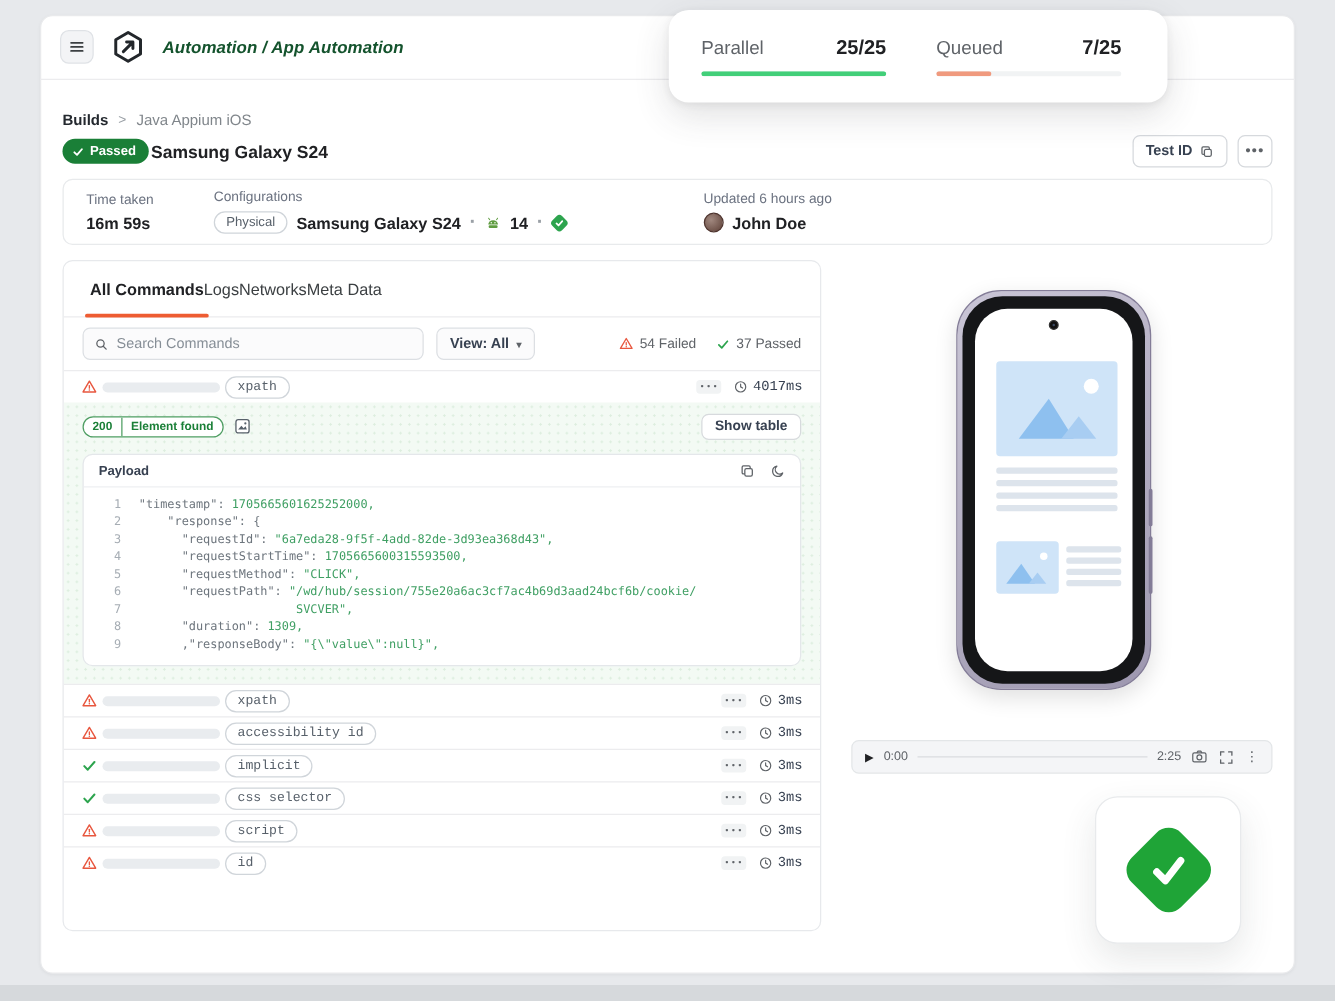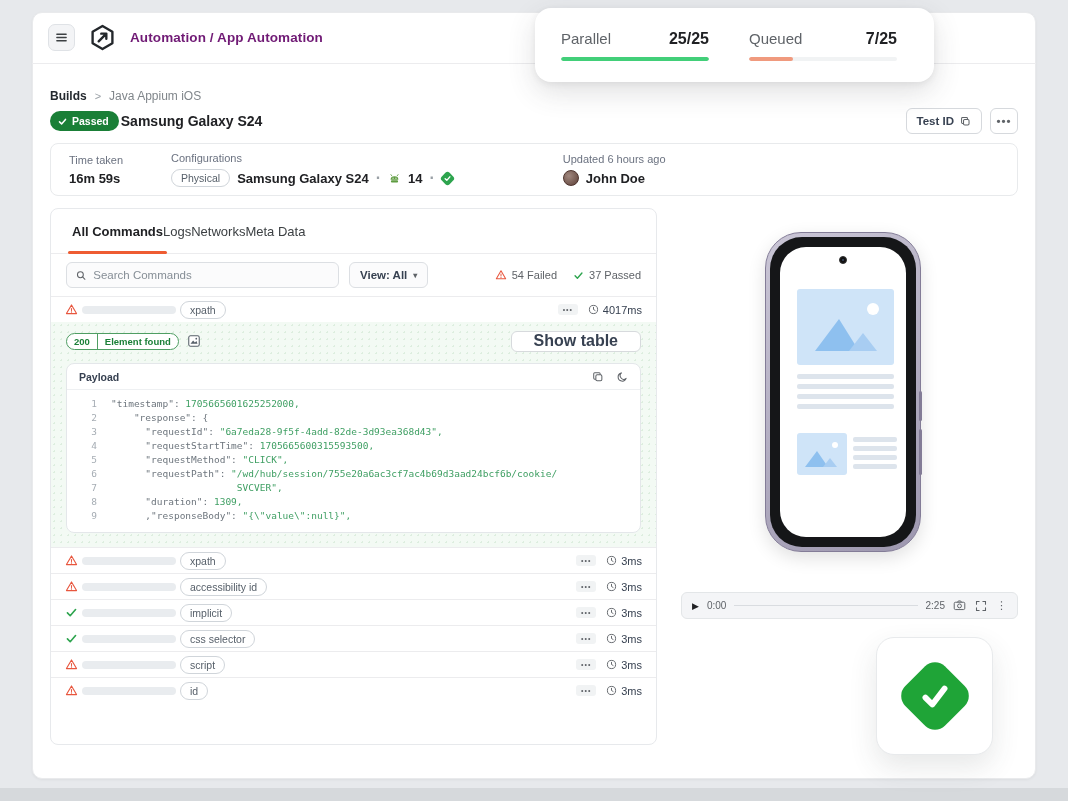--- a/index.html
+++ b/index.html
@@ -10,21 +10,21 @@
   
   .main-card { left:32px; top:12px; width:1004px; height:767px; background:#fff;
     border:1px solid #e9eaec; border-radius:10px; box-shadow:0 1px 3px rgba(0,0,0,.05); }
   .bottom-strip { left:0; bottom:0; width:1068px; height:13px; background:#d6d9dc; }
 
   
   .hdr { left:32px; top:12px; width:1004px; height:52px; display:flex; align-items:center;
     padding:0 16px; gap:14px; border-bottom:1px solid #ececee; }
   .burger { width:27px; height:27px; border:1px solid #dfe2e6; background:#f3f4f6; border-radius:7px;
     display:flex; align-items:center; justify-content:center; cursor:pointer; }
-  .hdr-title { font-size:13.5px; font-weight:bold; color:#701a75; letter-spacing:.1px; }
+  .hdr-title { font-size:13.5px; font-weight:bold; color:#14532d; letter-spacing:.1px;font-style:italic; }
 
   
   .stats-card { left:535px; top:8px; width:399px; height:74px; background:#fff; border-radius:16px;
     box-shadow:0 10px 28px rgba(60,64,67,.16), 0 2px 6px rgba(60,64,67,.08); z-index:30;
     display:flex; align-items:center; padding:0 26px; gap:40px; }
   .stat { width:148px; }
   .stat-top { display:flex; justify-content:space-between; align-items:baseline; margin-bottom:9px; }
   .stat-label { font-size:15px; color:#5f6368; }
   .stat-value { font-size:16px; font-weight:bold; color:#202124; }
   .bar { height:4px; border-radius:3px; background:#f1f3f4; overflow:hidden; }
@@ -70,21 +70,21 @@
     background:#fbfbfc; border-radius:6px; padding:0 9px; }
   .search-box input { border:none; outline:none; background:transparent; font-size:11.5px; color:#374151; width:100%;
     font-family:"Liberation Sans",sans-serif; }
   .search-box input::placeholder { color:#868e96; }
   .view-btn { display:inline-flex; align-items:center; gap:6px; height:26px; border:1px solid #dcdfe3; background:#fbfbfc;
     border-radius:6px; padding:0 10px; font-size:11.5px; font-weight:bold; color:#374151; cursor:pointer; }
   .caret { font-size:8px; color:#5f6368; }
   .counts { margin-left:auto; display:flex; gap:16px; align-items:center; font-size:11px; color:#5f6368; }
   .count { display:flex; gap:5px; align-items:center; }
 
-  .cmd-row { display:flex; align-items:center; gap:4px; height:26px; padding:0 14px; border-top:1px solid #ececee; font-size:11px; }
+  .cmd-row { display:flex; align-items:center; gap:4px; height:26px; padding:0 14px; border-top:1px solid #ececee; font-size:11px;font-family:Liberation Mono, monospace; }
   .skeleton { width:94px; height:8px; border-radius:4px; background:#e9ecef; }
   .row-right { margin-left:auto; display:flex; align-items:center; gap:10px; }
   .ell-pill { background:#f1f3f4; border-radius:3px; width:20px; height:11px; display:flex; align-items:center;
     justify-content:center; font-size:7px; color:#5f6368; letter-spacing:1px; cursor:pointer; }
   .ell-dark { background:#3f4449; border-radius:3px; width:22px; height:12px; display:flex; align-items:center;
     justify-content:center; font-size:7px; color:#fff; letter-spacing:1px; cursor:pointer; }
   .dur { display:flex; align-items:center; gap:4px; color:#374151; font-size:11px; }
 
   .sel-row { background:#e9f7ec; border-top:1px solid #dff0e3; height:27px; }
   .sel-name { font-size:11.5px; font-weight:bold; color:#202124; }
@@ -92,21 +92,21 @@
   .pill-white { background:#fff; }
 
   .expanded { background:#f3faf4; background-image:radial-gradient(#ddeedf 1px, transparent 1px); background-size:7px 7px;
     padding:8px 15px 14px; }
   .result-row { display:flex; align-items:center; gap:8px; height:22px; }
   .resp-pill { display:inline-flex; align-items:center; border:1px solid #4f9e63; border-radius:999px; background:#fff;
     overflow:hidden; height:17px; }
   .resp-pill span { font-size:9.5px; font-weight:bold; color:#1a7f37; padding:0 7px; line-height:15px; }
   .resp-pill .code { border-right:1px solid #4f9e63; }
   .show-table { margin-left:auto; background:#fff; border:1px solid #d7dadd; border-radius:6px; height:21px;
-    padding:0 22px; font-size:16px; font-weight:bold; color:#374151; cursor:pointer; }
+    padding:0 10px; font-size:11px; font-weight:bold; color:#374151; cursor:pointer; }
 
   .payload { margin-top:11px; background:#fff; border:1px solid #e4e7ea; border-radius:8px; overflow:hidden; }
   .payload-hdr { display:flex; align-items:center; height:26px; padding:0 12px; border-bottom:1px solid #eef0f2; }
   .payload-title { font-size:10.5px; font-weight:bold; color:#374151; }
   .payload-icons { margin-left:auto; display:flex; gap:12px; align-items:center; }
   .code-body { padding:7px 0 9px; }
   .code-line { display:flex; font-family:"DejaVu Sans Mono", monospace; font-size:9.5px; line-height:14px; }
   .ln { width:30px; text-align:right; color:#a6adb4; flex:none; }
   .code-text { white-space:pre; margin-left:14px; }
   .ck { color:#6d757d; white-space:pre; }

